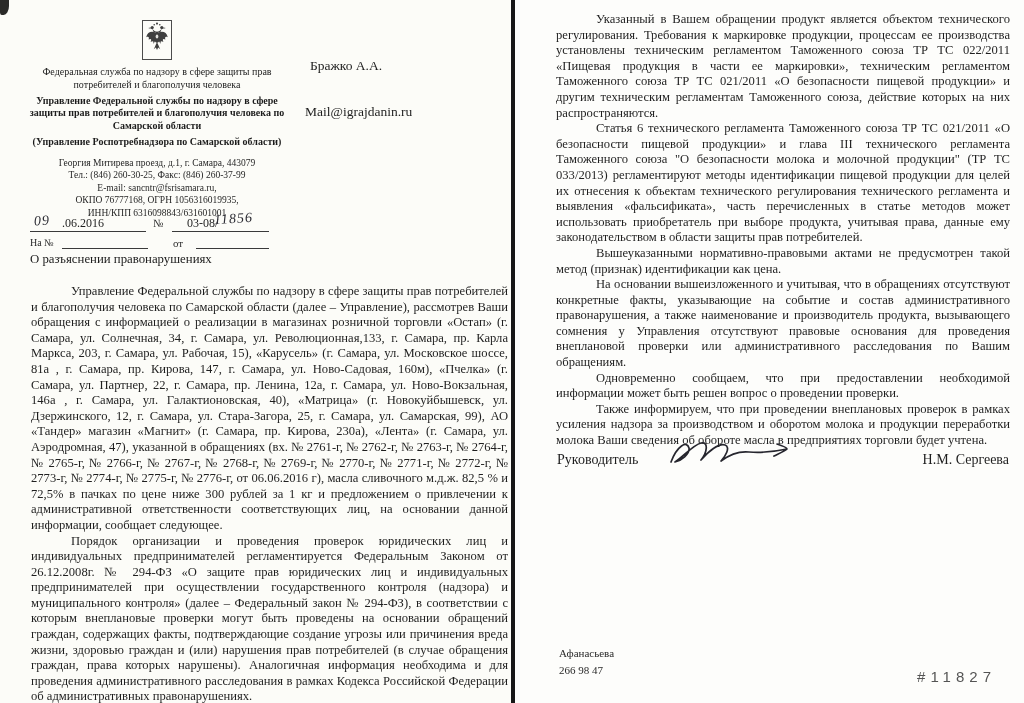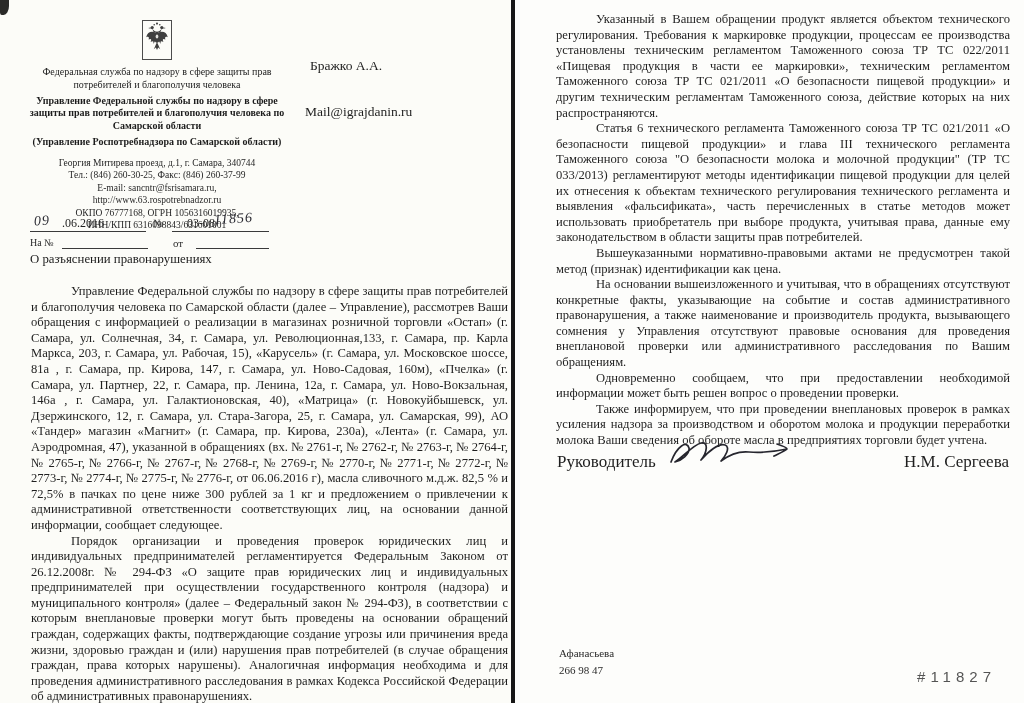--- a/index.html
+++ b/index.html
@@ -38,21 +38,21 @@
   
   #subject { position:absolute; left:30px; top:252px; font-size:12.8px; color:#1b1b1b; }
   .body-col p {
     font-size:12.6px; line-height:15.6px; text-align:justify;
     text-indent:40px; color:#1f1f1f;
   }
   #left-body  { position:absolute; left:31px; top:284px; width:477px; }
   #right-body { position:absolute; left:41px; top:12px;  width:454px; }
 
   
-  #signoff { position:absolute; left:42px; top:452px; width:452px; display:flex; justify-content:space-between; font-size:17px; }
+  #signoff { position:absolute; left:42px; top:452px; width:452px; display:flex; justify-content:space-between; font-size:14px; }
   #signature-svg { position:absolute; left:148px; top:430px; }
 
   
   #executor { position:absolute; left:44px; top:645px; font-size:11px; line-height:1.55; color:#2a2a2a; }
   #stamp-number {
     position:absolute; right:28px; top:668px;
     font-family:Liberation Sans, sans-serif;
     font-size:15px; letter-spacing:5px; color:#3d3d3d; opacity:.88;
   }
 </style>
@@ -83,24 +83,23 @@
               <path d="M30,52 L22,70 L27,66 L30,72 L33,66 L38,70 Z"></path>
             </g>
             <ellipse cx="30" cy="38" rx="3.4" ry="5" fill="#fcfcf8" opacity="0.85"></ellipse>
           </svg>
         </span>
       </div>
       <div class="lh-service">Федеральная служба по надзору в сфере защиты прав потребителей и благополучия человека</div>
       <div class="lh-dept">Управление Федеральной службы по надзору в сфере защиты прав потребителей и благополучия человека по Самарской области</div>
       <div class="lh-short">(Управление Роспотребнадзора по Самарской области)</div>
       <div class="lh-contacts">
-        <div>Георгия Митирева проезд, д.1, г. Самара, 340744</div>
+        <div>Георгия Митирева проезд, д.1, г. Самара, 443079</div>
         <div>Тел.: (846) 260-30-25, Факс: (846) 260-37-99</div>
         <div>E-mail: sancntr@fsrisamara.ru,</div>
-        <div>http://www.63.rospotrebnadzor.ru</div>
         <div>ОКПО 76777168, ОГРН 1056316019935,</div>
         <div>ИНН/КПП 6316098843/631601001</div>
       </div>
     </div>
 
     <span class="abs hand" style="left:34px; top:213px; font-size:14px;">09</span>
     <span class="abs ref-bold" style="left:62px; top:216px;">.06.2016</span>
     <span class="u-line" style="left:30px; top:231px; width:116px;"></span>
     <span class="abs ref-small" style="left:153px; top:217px; font-size:11px;">№</span>
     <span class="abs ref-bold" style="left:176px; top:216px;margin-left:11px;">03-08/</span>

